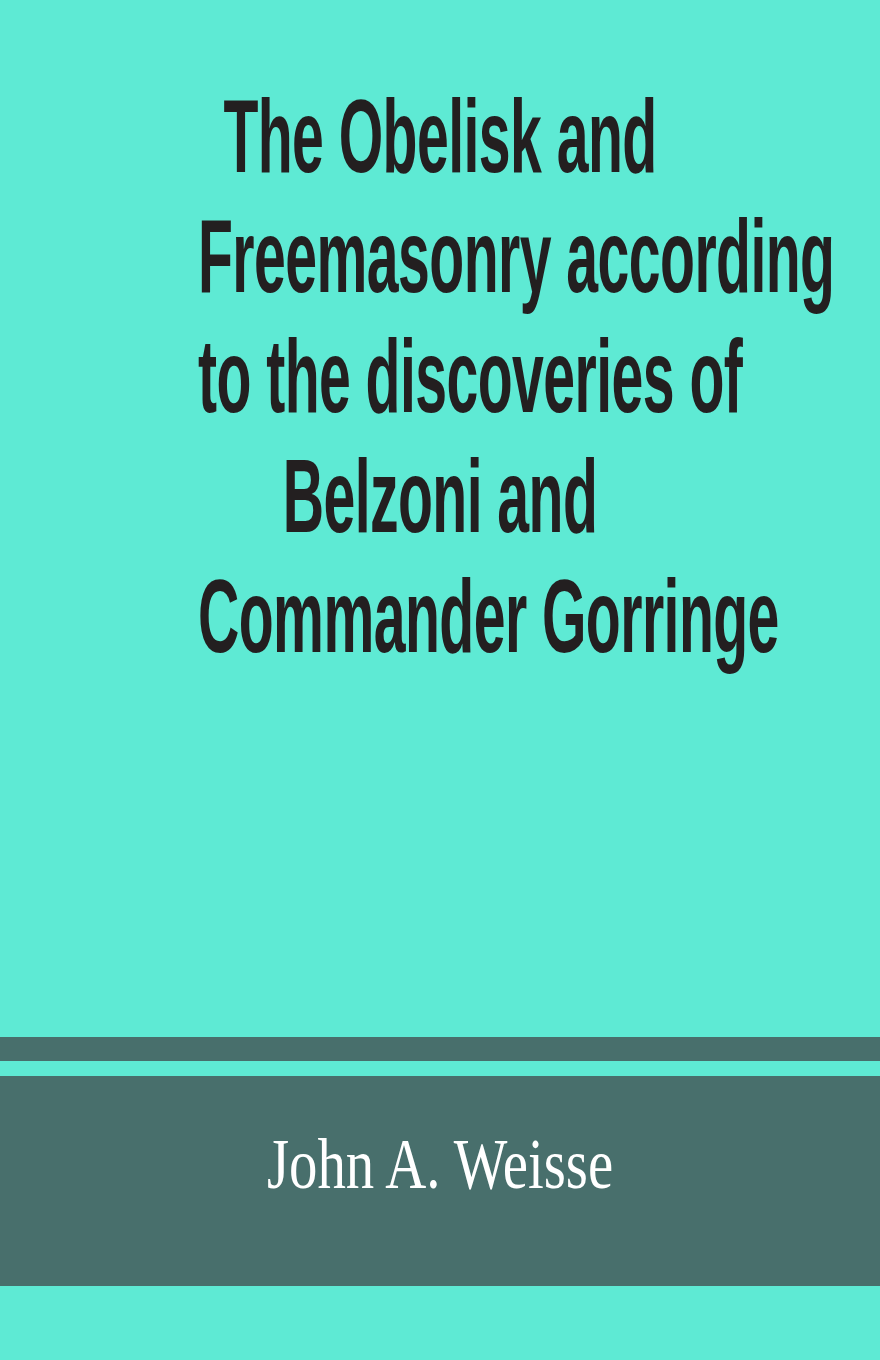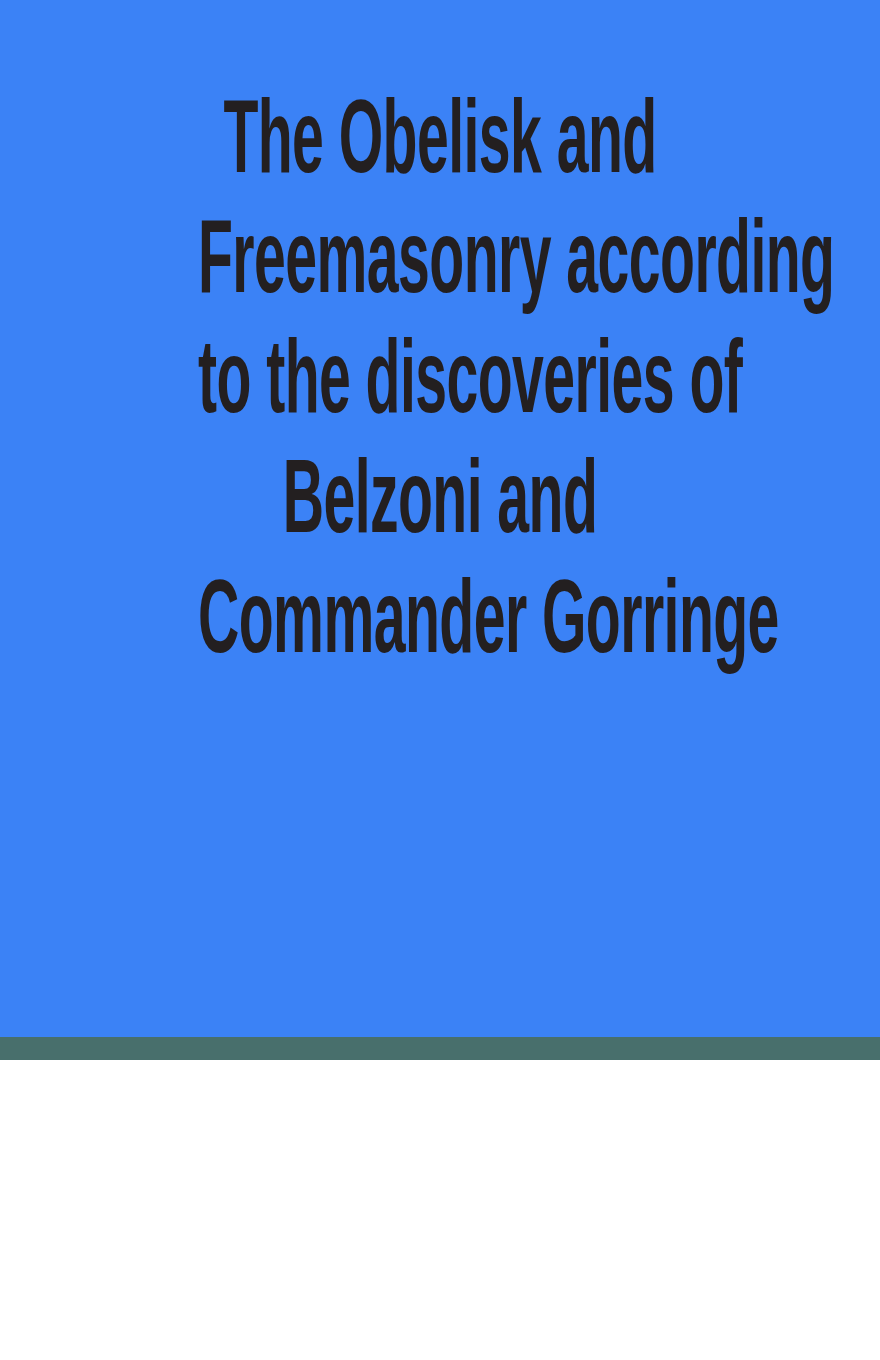--- a/index.html
+++ b/index.html
@@ -3,22 +3,22 @@
 <meta charset="utf-8">
 <style>
   html, body {
     margin: 0;
     padding: 0;
     background: #ffffff;
   }
   .cover {
     position: relative;
     width: 880px;
-    height: 1060px;
-    background: #3b82f6;
+    height: 1360px;
+    background: #5eead4;
     overflow: hidden;
     font-family: "Liberation Sans", sans-serif;
   }
   .title-block {
     position: absolute;
     top: 76px;
     left: 0;
     width: 880px;
     text-align: center;
     color: #231f20;
@@ -74,14 +74,17 @@
   <div class="title-block">
     <span class="title-line">The Obelisk and</span>
     <span class="title-line">Freemasonry according</span>
     <span class="title-line">to the discoveries of</span>
     <span class="title-line">Belzoni and</span>
     <span class="title-line">Commander Gorringe</span>
   </div>
 
   <div class="stripe-thin"></div>
 
+  <div class="author-band">
+    <div class="author-name">John A. Weisse</div>
+  </div>
 
 </div>
 
 </body></html>

